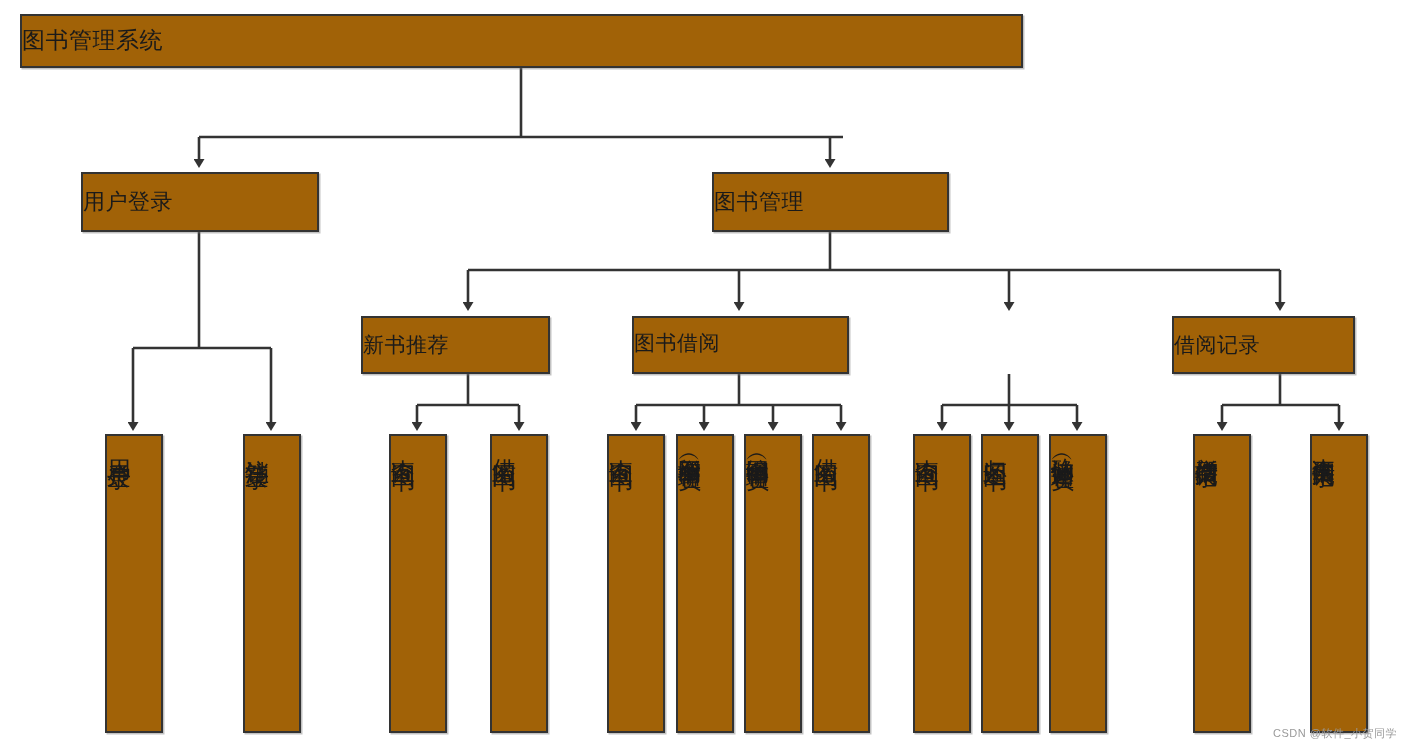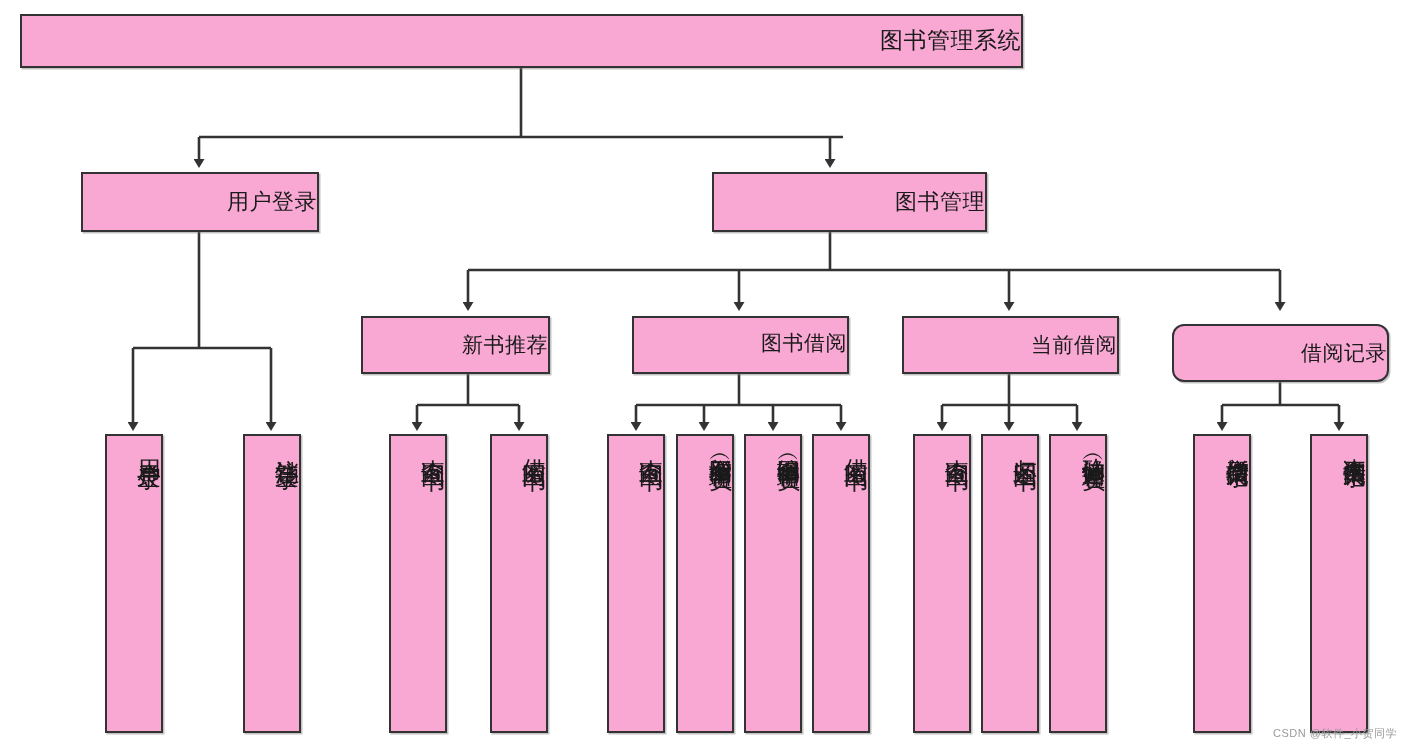--- a/index.html
+++ b/index.html
@@ -22,24 +22,24 @@
     position: absolute;
     left: 0; top: 0;
     width: 1405px;
     height: 747px;
     pointer-events: none;
   }
   .node {
     position: absolute;
     box-sizing: border-box;
     border: 2px solid #333333;
-    background: #f9a8d4;
+    background: #a16207;
     display: flex;
     align-items: center;
-    justify-content: flex-end;
+    justify-content: flex-start;
     box-shadow: 1.5px 1.5px 0 rgba(120,120,120,0.45);
     z-index: 2;
   }
   .node .label {
     color: #1a1a1a;
     letter-spacing: 0.5px;
     line-height: 1.12;
     text-align: center;
     white-space: nowrap;
   }
@@ -128,34 +128,31 @@
     </g>
   </svg>
 
   <div class="node root" style="left:20px; top:14px; width:1003px; height:54px;">
     <span class="label">图书管理系统</span>
   </div>
 
   <div class="node l1" style="left:81px; top:172px; width:238px; height:60px;">
     <span class="label">用户登录</span>
   </div>
-  <div class="node l1" style="left:712px; top:172px; width:275px; height:60px;">
+  <div class="node l1" style="left:712px; top:172px; width:237px; height:60px;">
     <span class="label">图书管理</span>
   </div>
 
   <div class="node l2" style="left:361px; top:316px; width:189px; height:58px;">
     <span class="label">新书推荐</span>
   </div>
   <div class="node l2" style="left:632px; top:316px; width:217px; height:58px;font-family:Liberation Mono, monospace;">
     <span class="label">图书借阅</span>
   </div>
-  <div class="node l2" style="left:902px; top:316px; width:217px; height:58px;">
-    <span class="label">当前借阅</span>
-  </div>
-  <div class="node l2" style="left:1172px; top:324px; width:217px; height:58px;border-radius:12px;">
+  <div class="node l2" style="left:1172px; top:316px; width:183px; height:58px;">
     <span class="label">借阅记录</span>
   </div>
 
   <div class="node leaf" style="left:105px; top:434px; width:58px; height:299px;">
     <span class="label">用户登录</span>
   </div>
   <div class="node leaf" style="left:243px; top:434px; width:58px; height:299px;">
     <span class="label">注销登录</span>
   </div>
 

